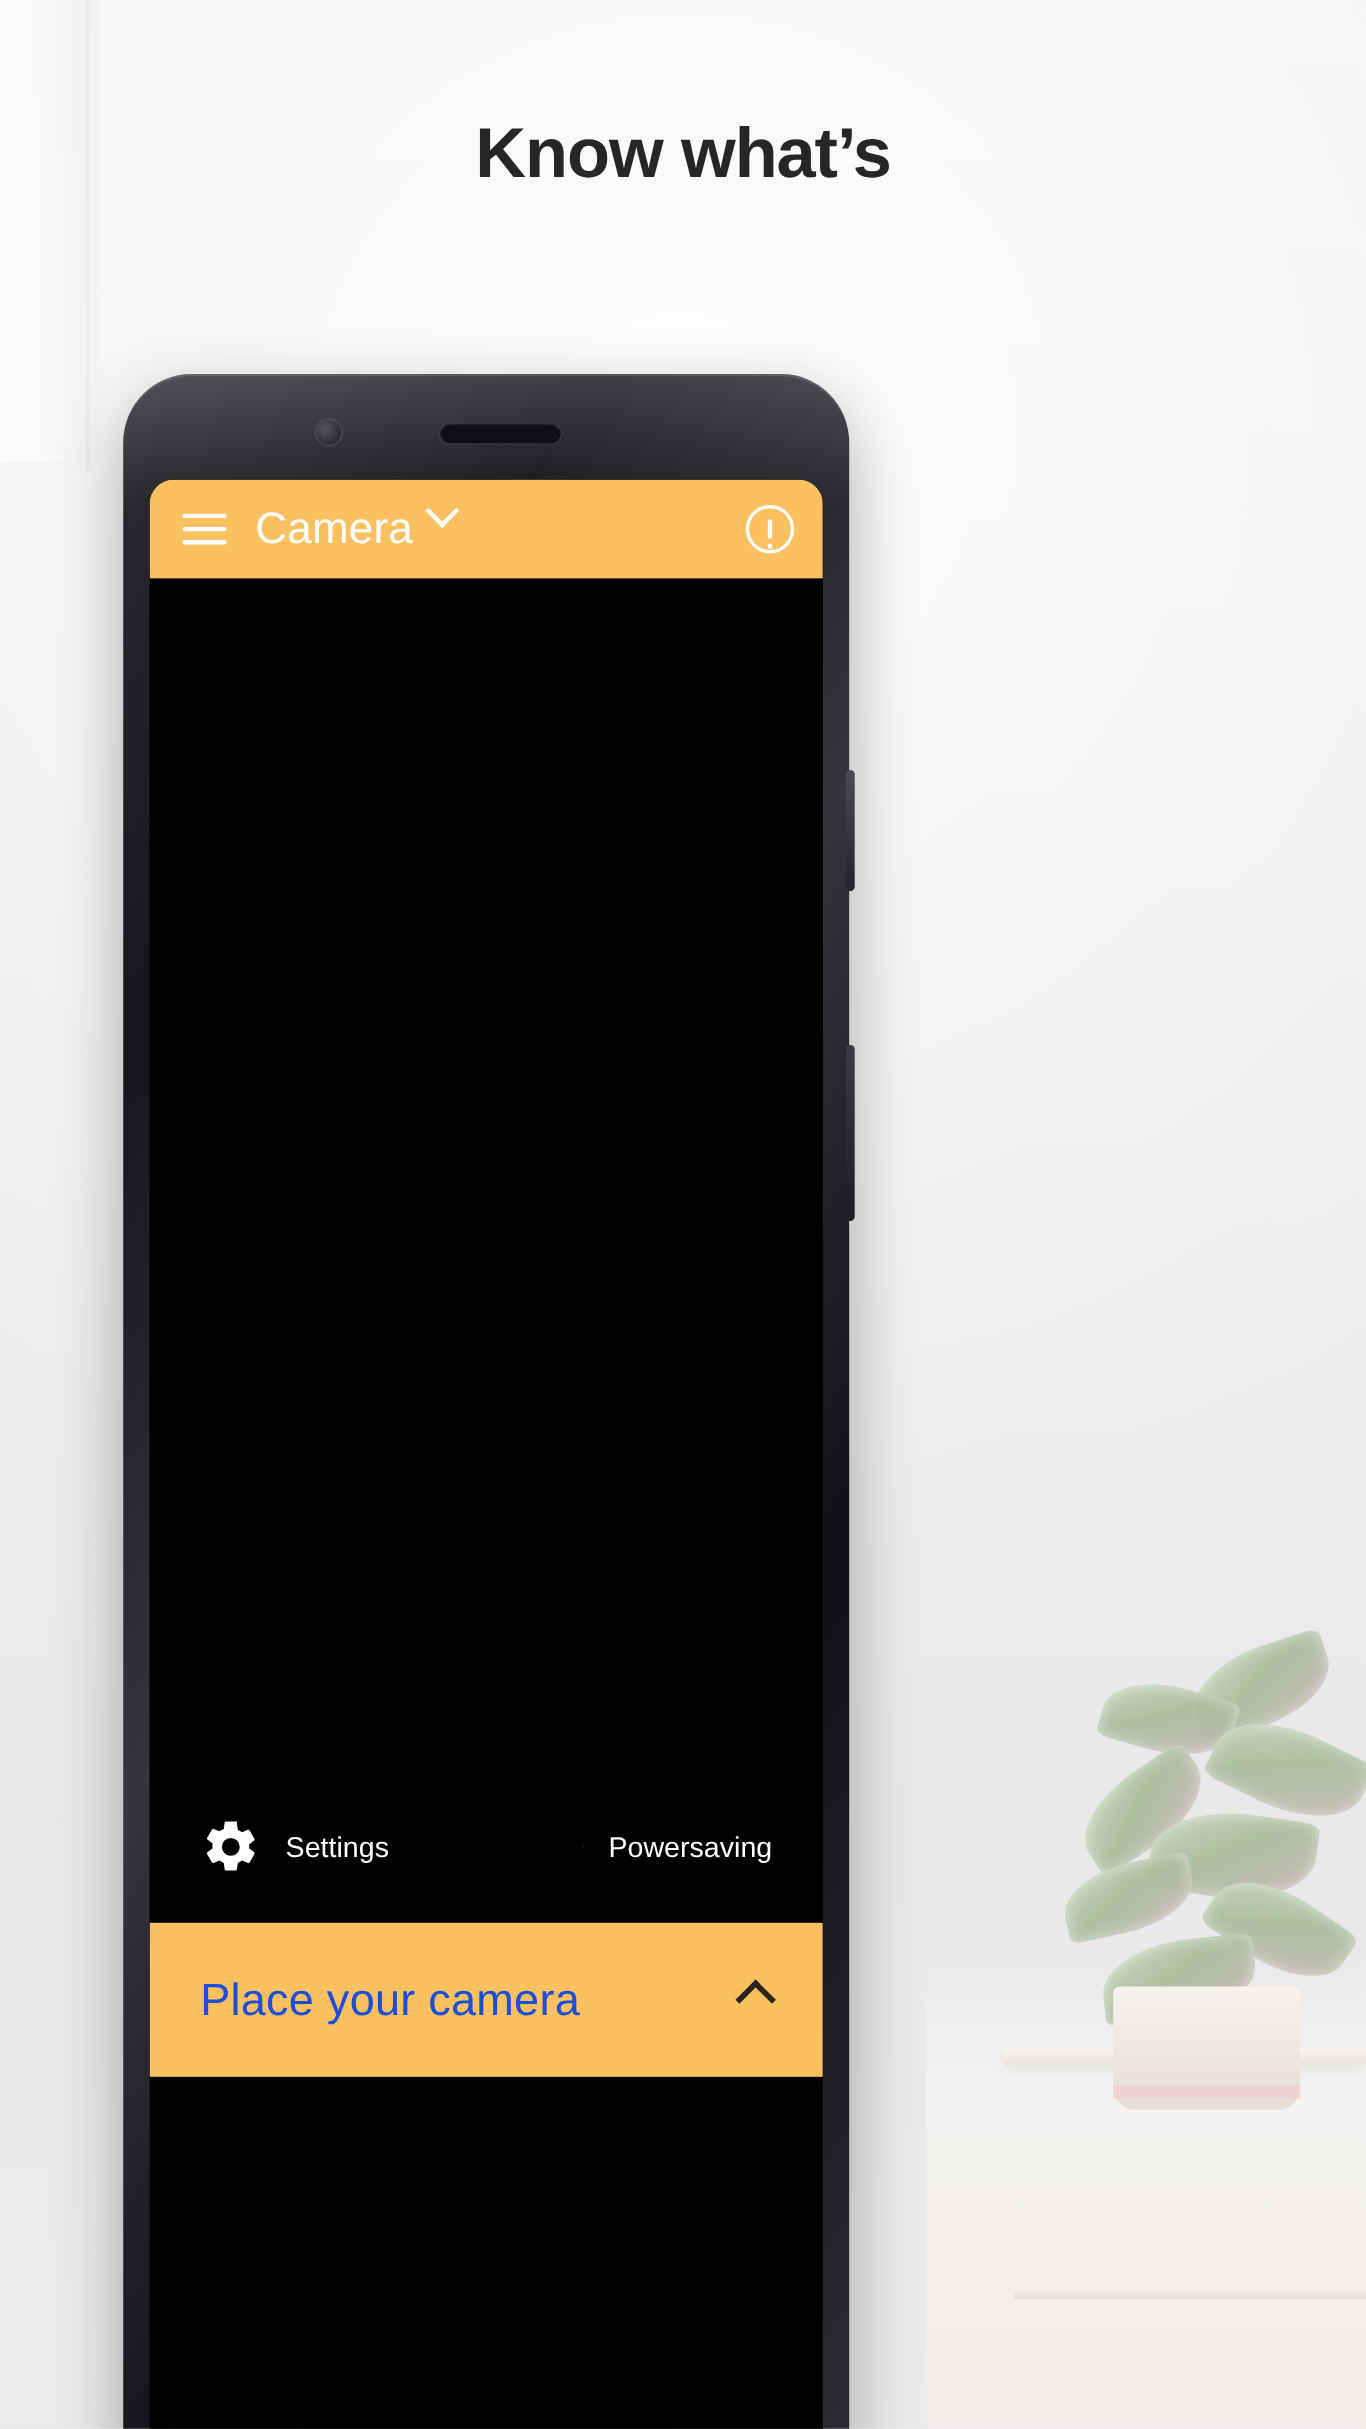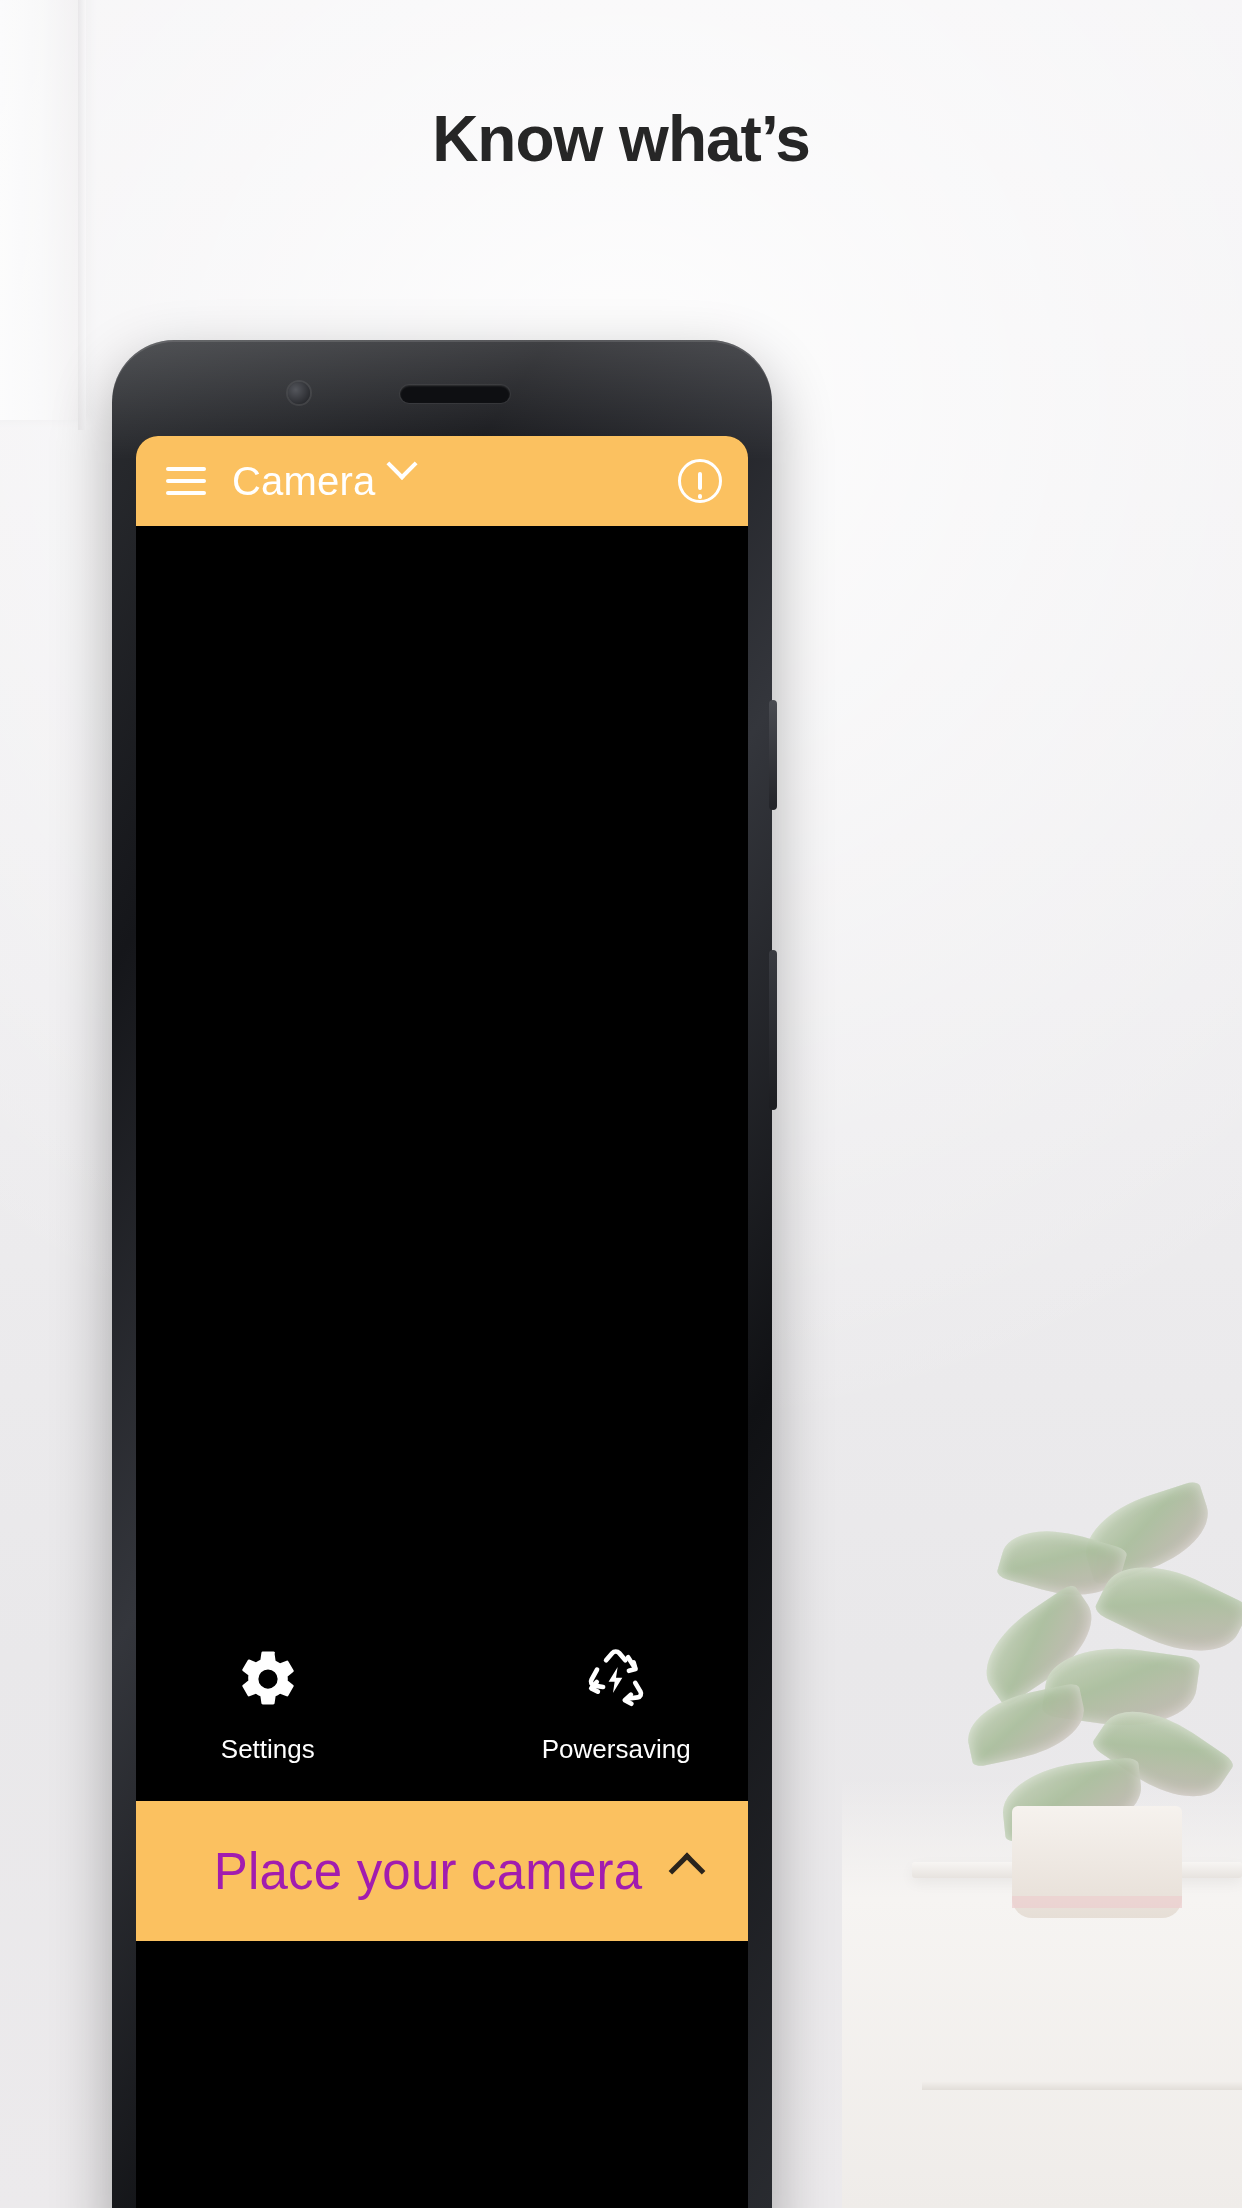--- a/index.html
+++ b/index.html
@@ -313,37 +313,37 @@
 
   
   .tools{
     background:#000;
     display:flex;
     padding:30px 46px 36px 46px;
     justify-content:space-between;
     align-items:flex-start;
   }
   .tool{
-    display:flex; flex-direction:column; align-items:center; gap:22px;
+    display:flex; align-items:center; gap:22px;
     cursor:pointer; width:33%;
   }
   .tool-label{ color:#fff; font-size:26px; font-weight:400; white-space:nowrap; }
   .tool-svg{ width:66px; height:66px; display:block; }
 
   
   .sheet{
     background:#fbc160;
     height:140px;
     display:flex; align-items:center;
     padding:0 40px 0 46px;
     cursor:pointer;
   }
   .sheet-title{
-    flex:1; text-align:center;
-    color:#a21caf; font-size:51px; font-weight:400;
+    flex:1; 
+    color:#1d4ed8; font-size:41px; font-weight:400;
     letter-spacing:.2px;
   }
   .ic-chevup{
     width:26px; height:26px;
     border-left:5px solid #2a241c; border-top:5px solid #2a241c;
     transform:rotate(45deg);
     margin-right:8px;
   }
 </style>
 </head>

